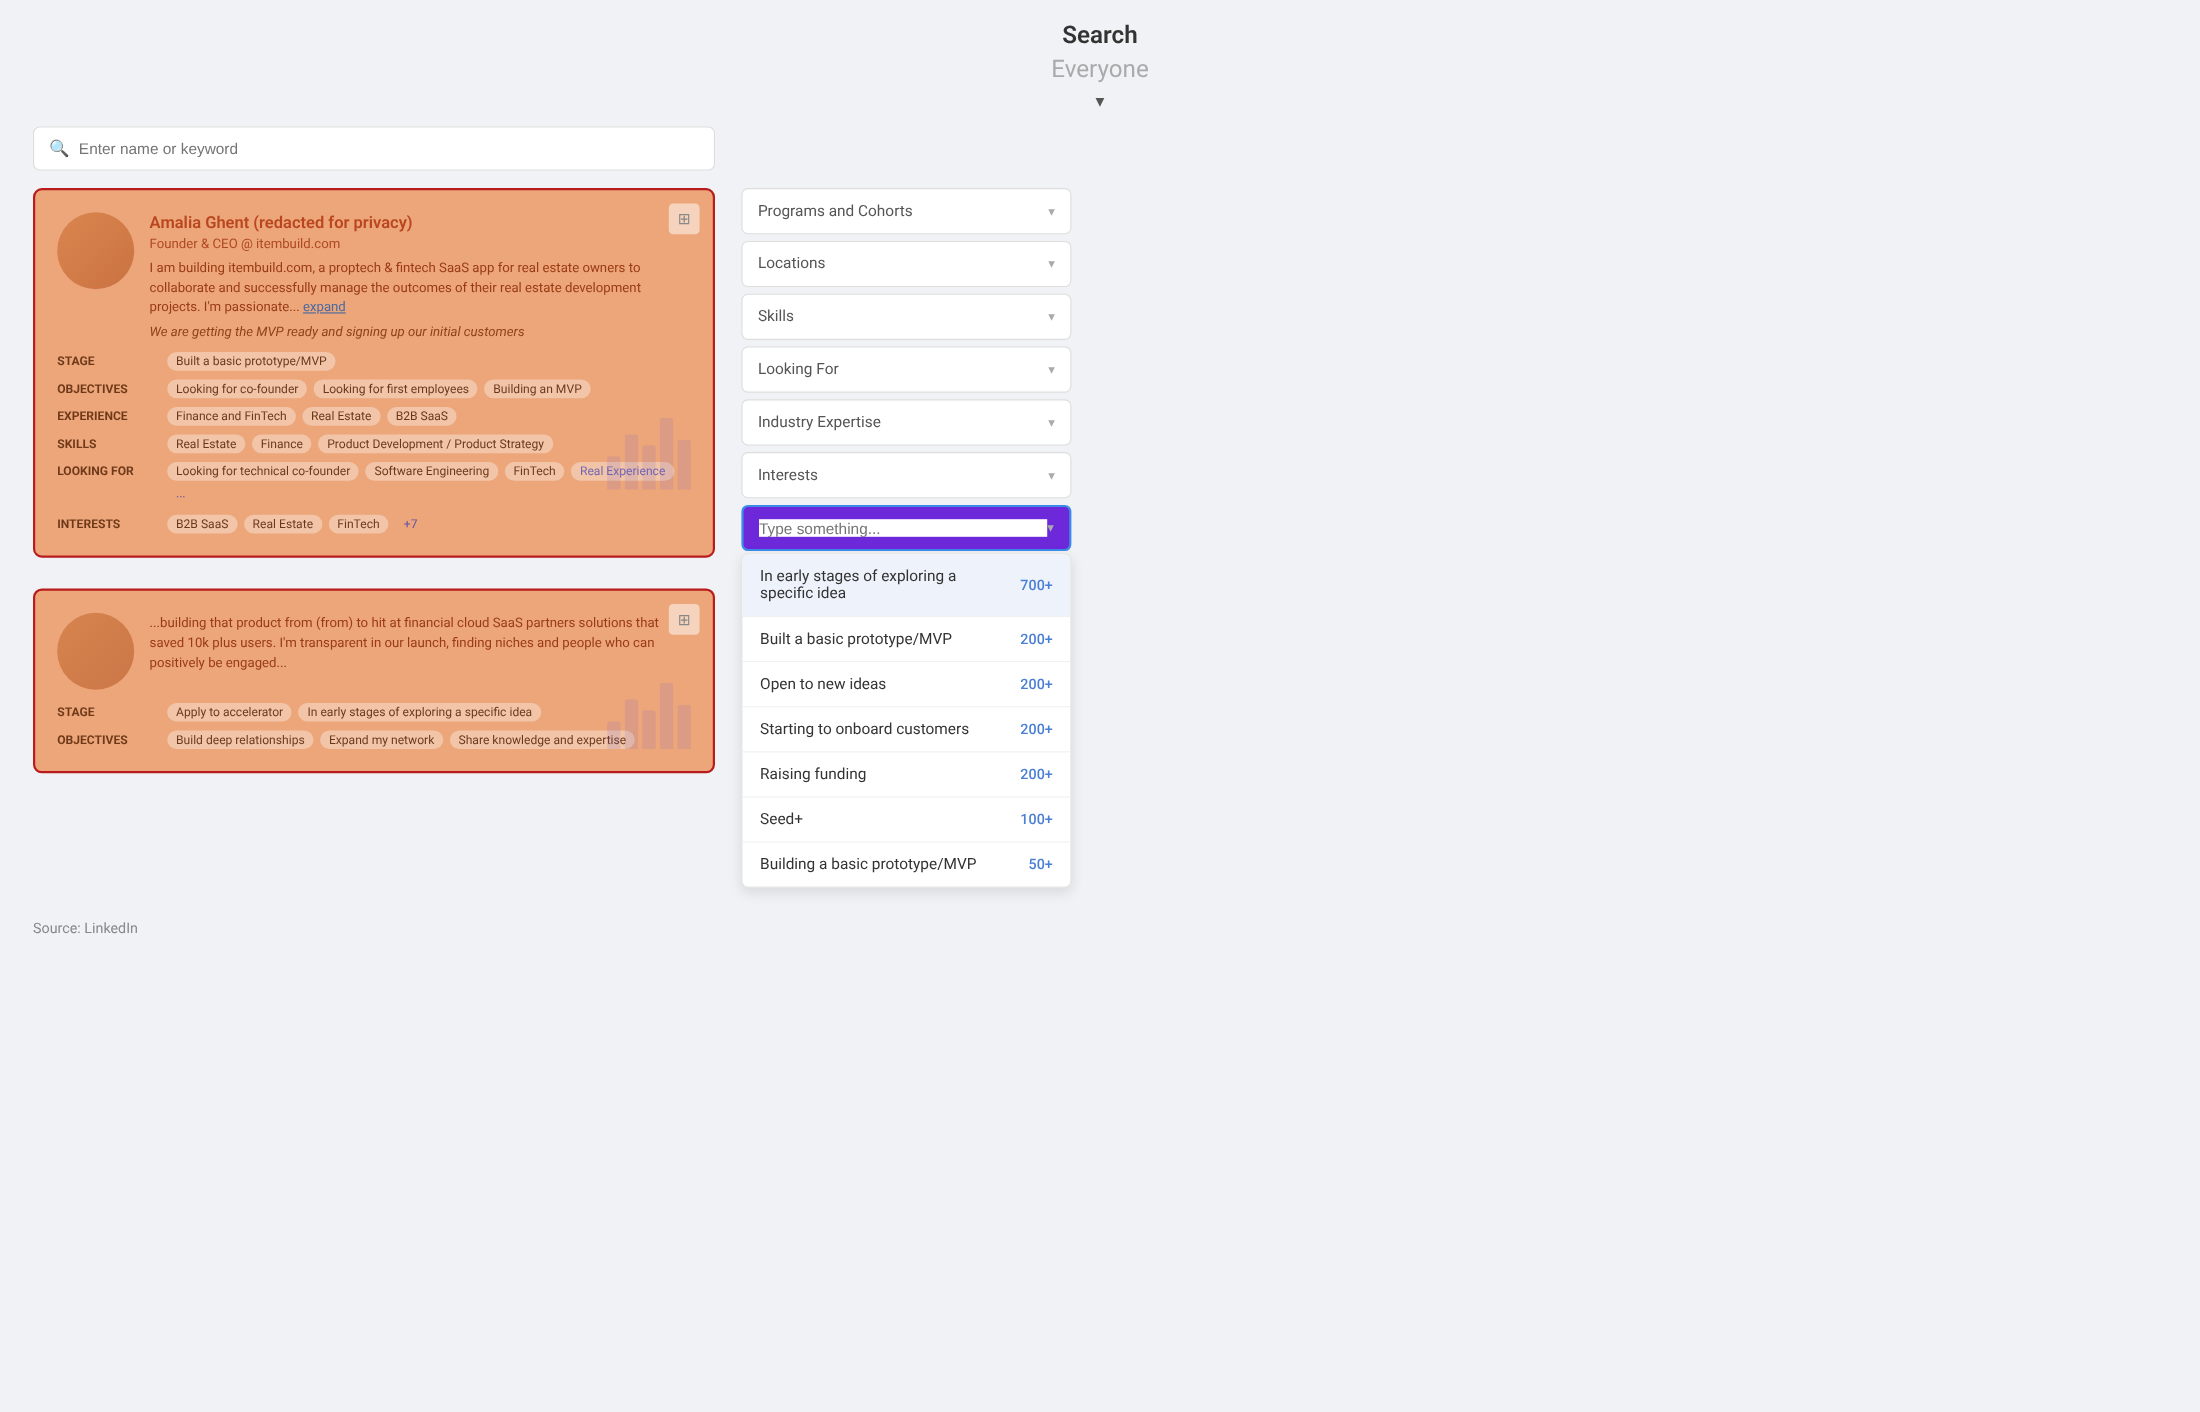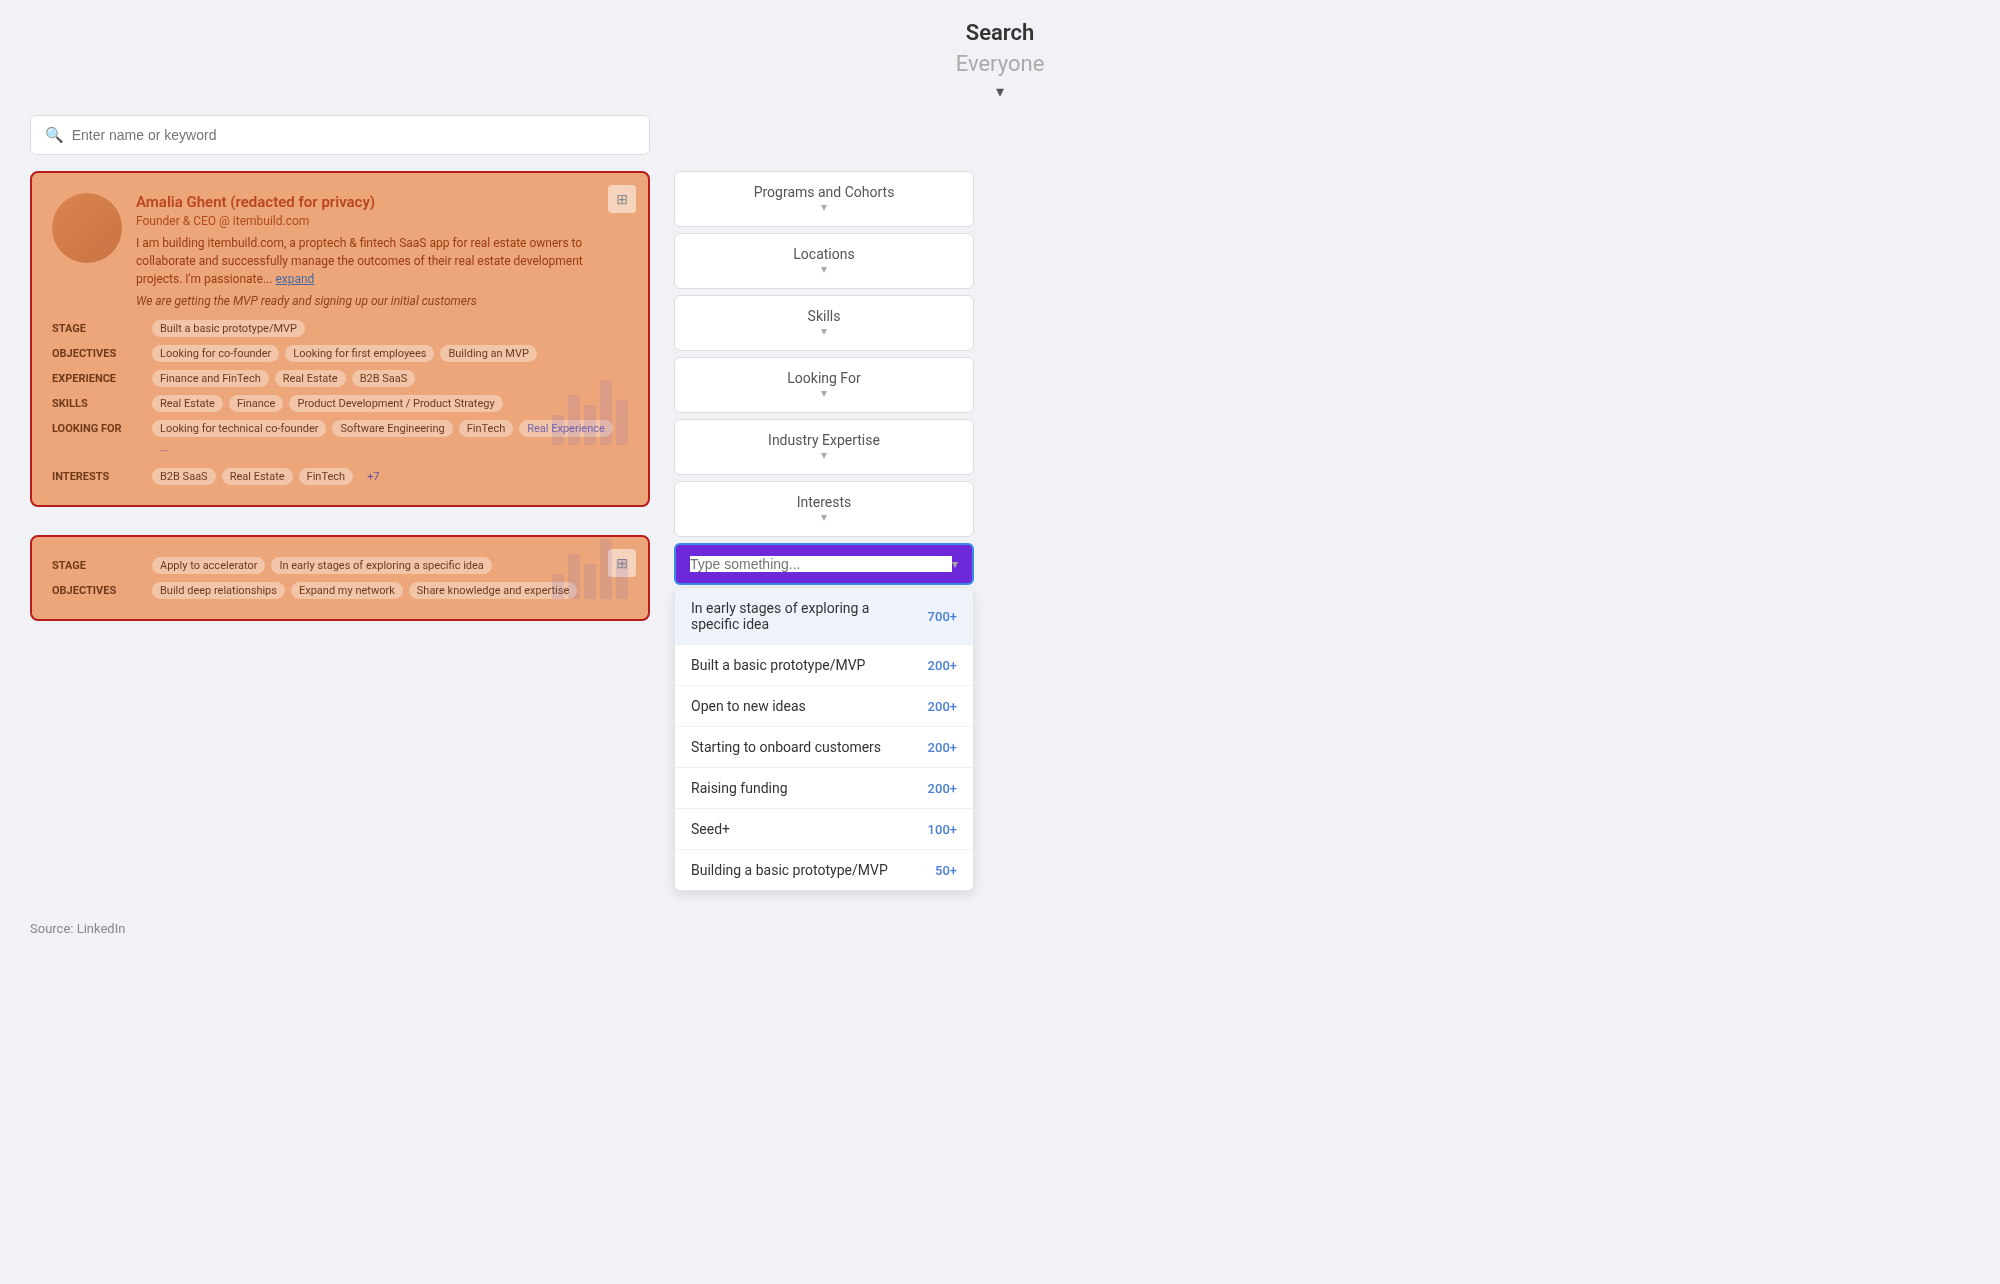--- a/index.html
+++ b/index.html
@@ -178,21 +178,20 @@
     .filter-dropdown {
       background: white;
       border: 1px solid #ddd;
       border-radius: 6px;
       padding: 12px 14px;
       display: flex;
       align-items: center;
       justify-content: space-between;
       cursor: pointer;
       margin-bottom: 6px;
-      flex-direction: column;
     }
 
     .filter-label {
       font-size: 14px;
       color: #555;
     }
 
     .chevron-icon {
       color: #aaa;
       font-size: 12px;
@@ -371,20 +370,26 @@
       <div class="bar-watermark">
         <div class="bar" style="height:30px;"></div>
         <div class="bar" style="height:50px;"></div>
         <div class="bar" style="height:40px;"></div>
         <div class="bar" style="height:65px;"></div>
         <div class="bar" style="height:45px;"></div>
       </div>
     </div>
 
     <div class="profile-card card2-overlay">
+      <div class="card-header">
+        <div class="avatar" style="background: linear-gradient(135deg, rgba(200,110,50,0.6), rgba(170,70,20,0.5));"></div>
+        <div class="card-header-info">
+          <div class="profile-bio">...building that product from (from) to hit at financial cloud SaaS partners solutions that saved 10k plus users. I'm transparent in our launch, finding niches and people who can positively be engaged...</div>
+        </div>
+      </div>
       <div class="card-bookmark">⊞</div>
 
       <div class="card-details">
         <div class="detail-row">
           <span class="detail-label">STAGE</span>
           <div class="detail-tags">
             <span class="tag">Apply to accelerator</span>
             <span class="tag">In early stages of exploring a specific idea</span>
           </div>
         </div>

